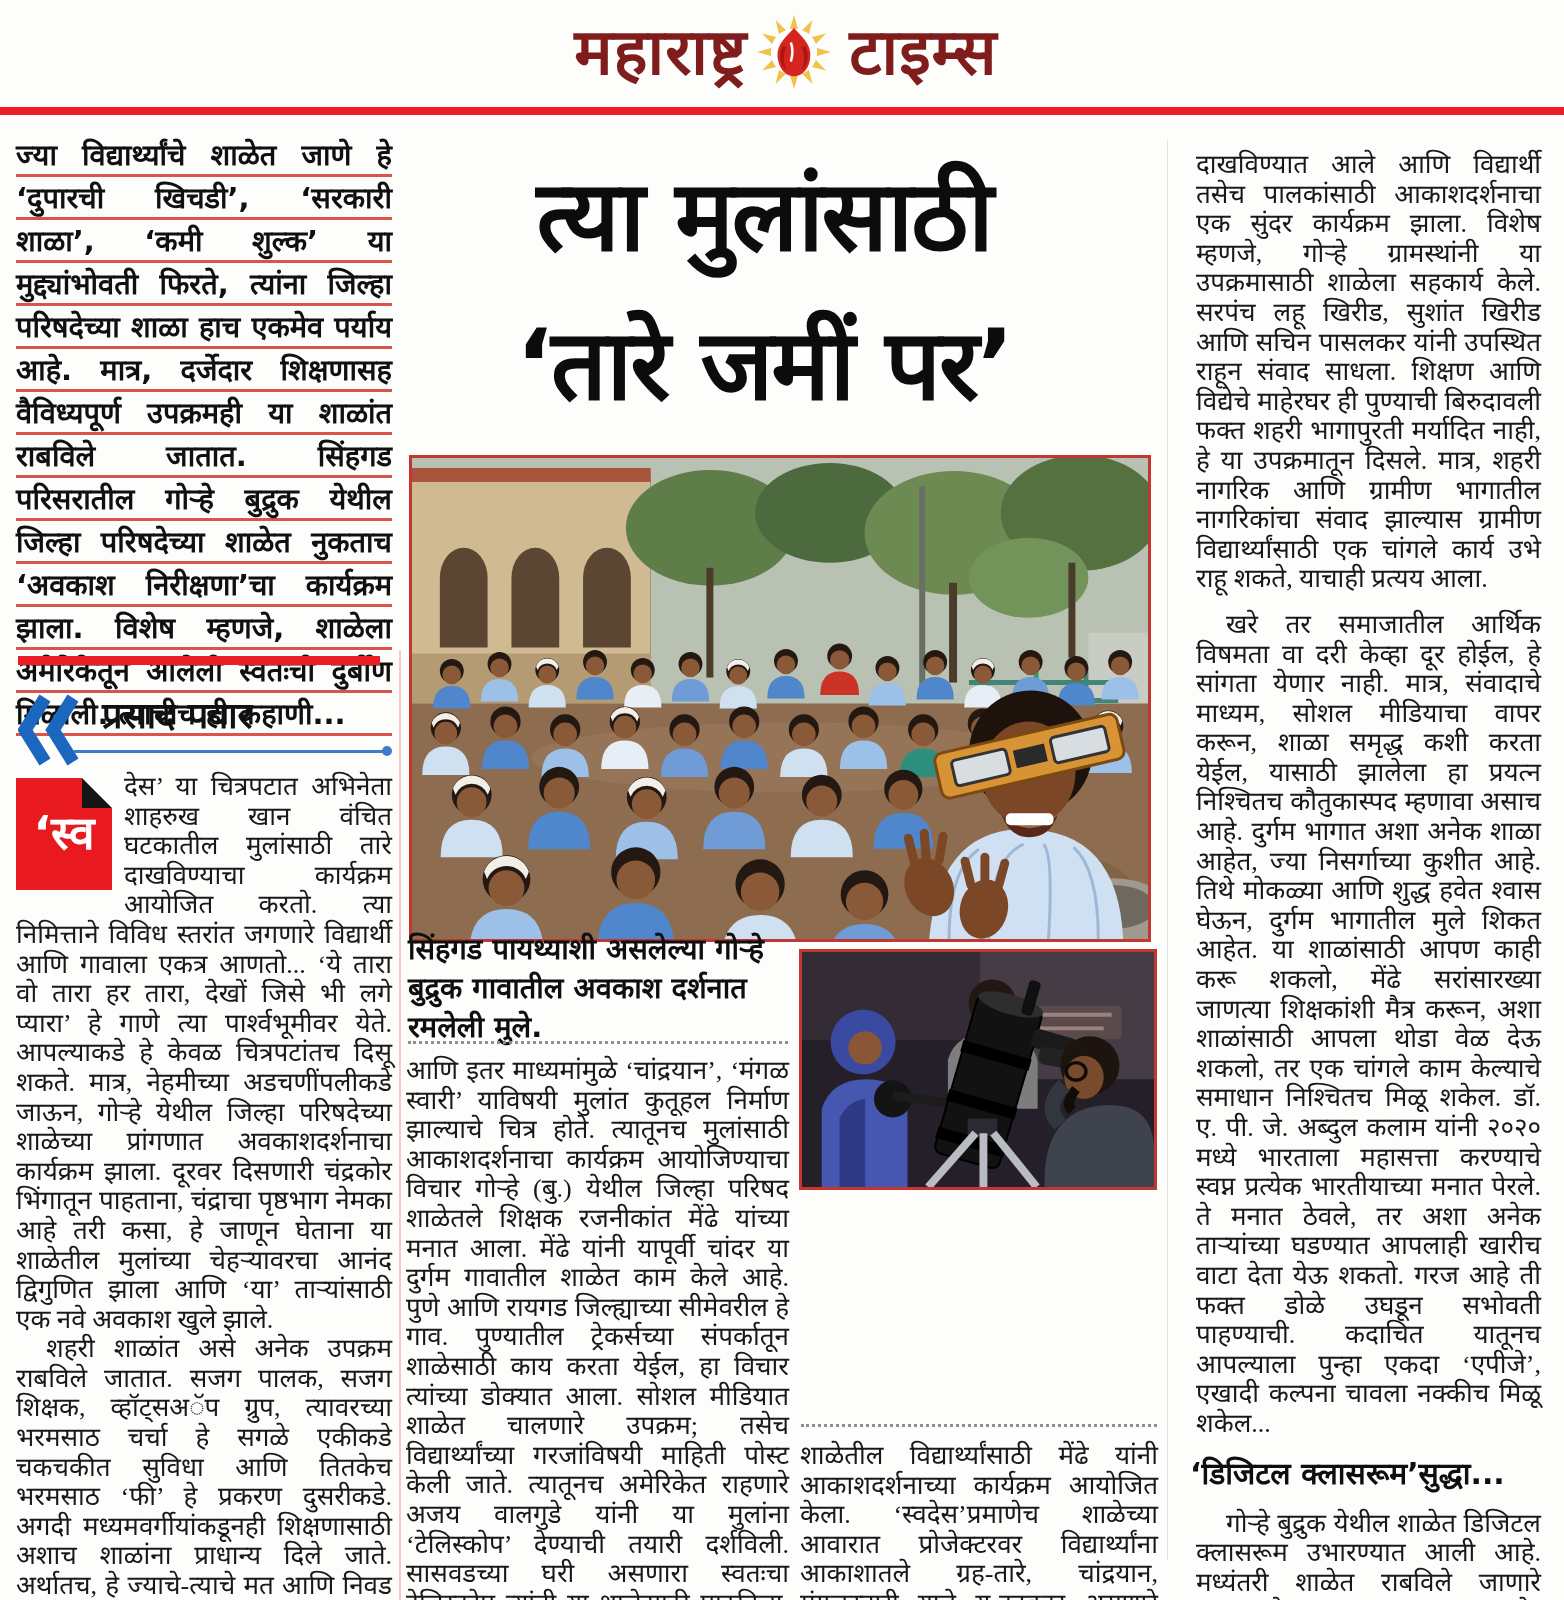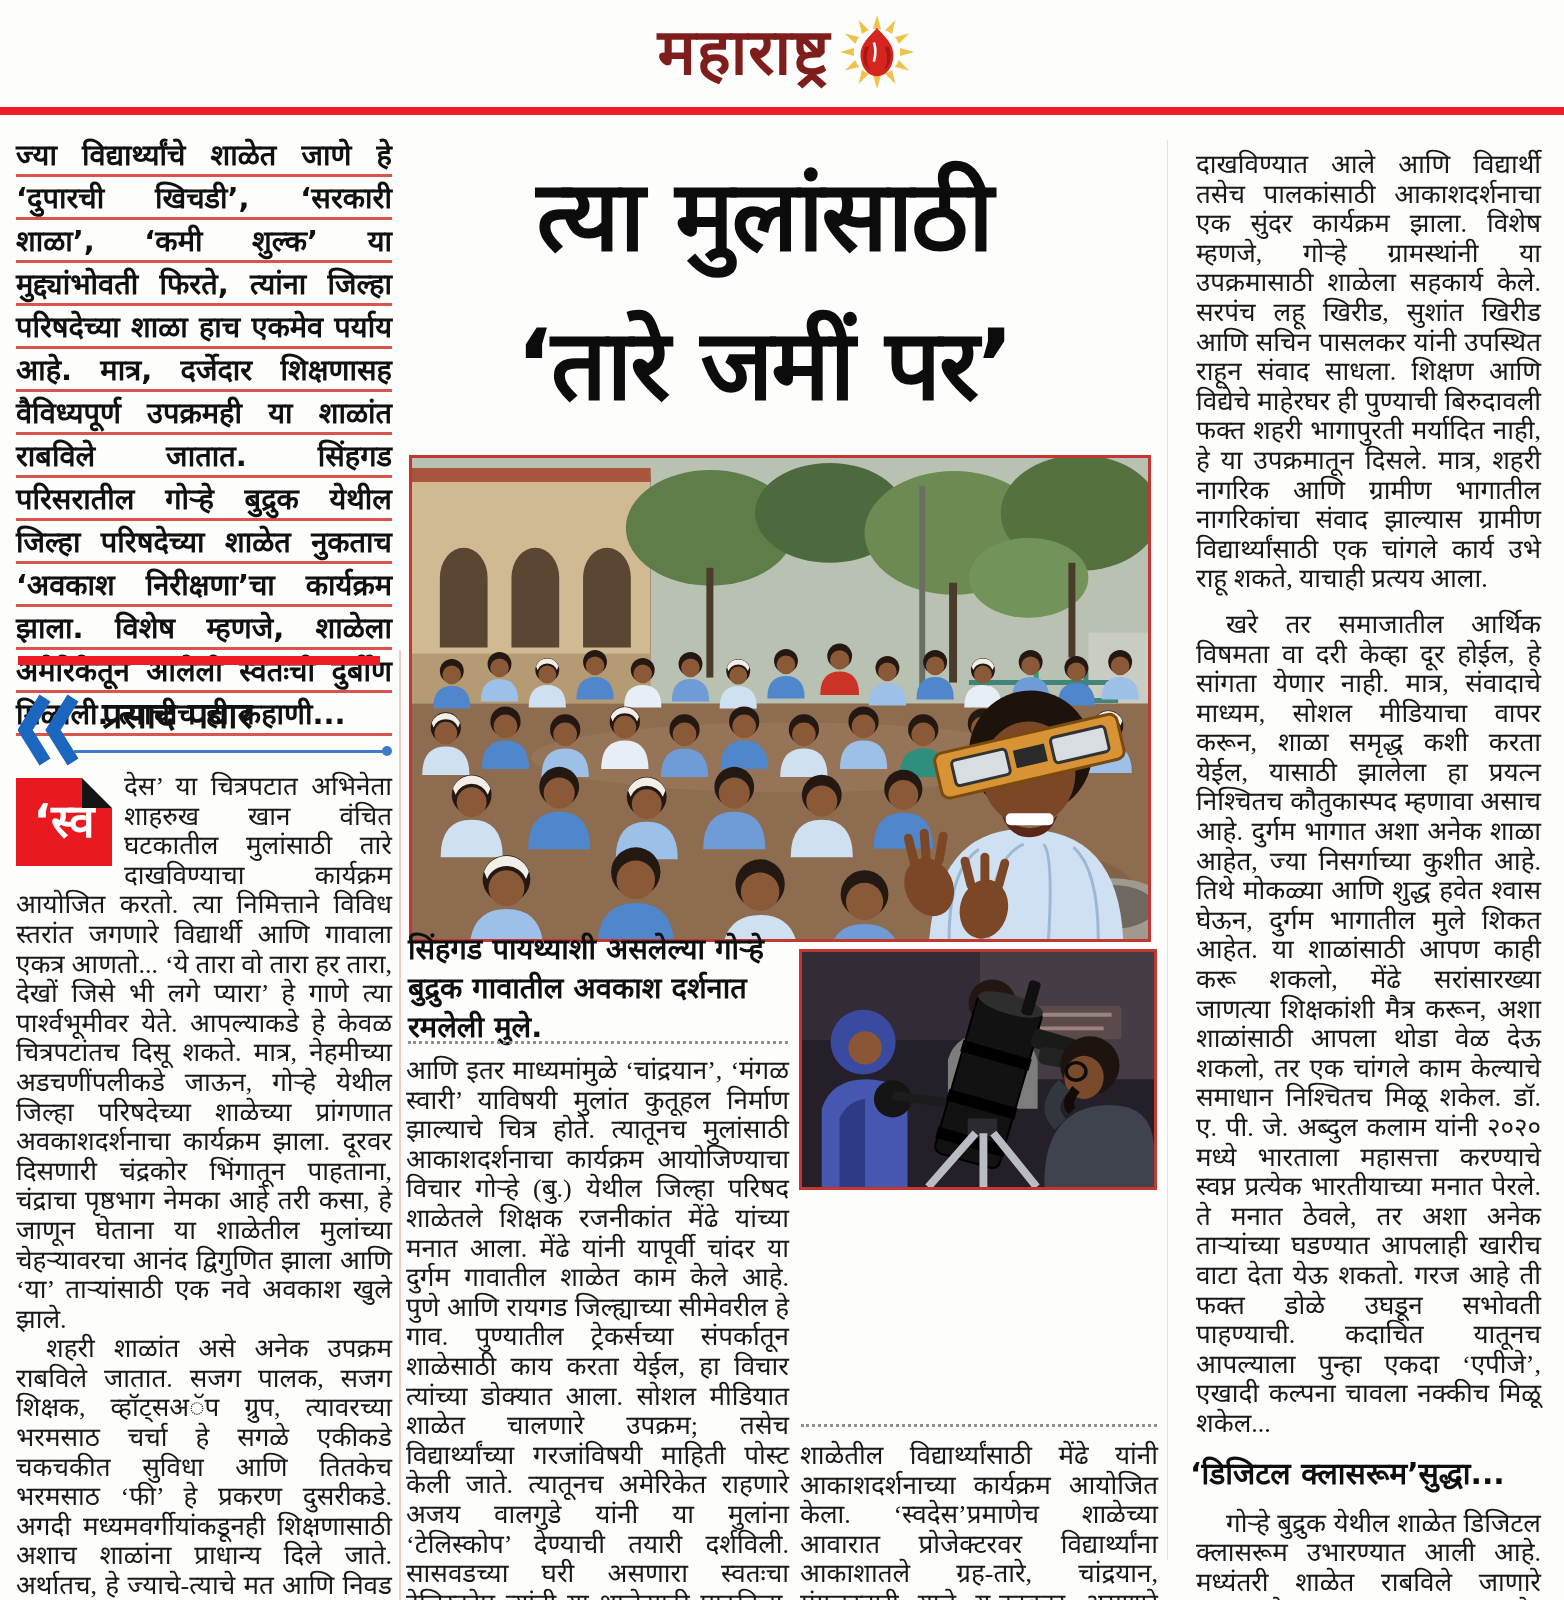--- a/index.html
+++ b/index.html
@@ -25,21 +25,21 @@
   .byline{position:absolute;left:0;top:688px;width:100%;height:86px;}
   .byline-chevrons{position:absolute;left:2px;top:4px;width:64px;height:76px;}
   .byline-name{position:absolute;left:86px;top:2px;font-family:"DejaVu Sans","Liberation Sans",sans-serif;
         font-weight:bold;font-size:36px;color:#111;}
   .byline-rule{position:absolute;left:58px;top:62px;right:4px;height:3px;background:#3d7cc9;}
   .byline-dot{position:absolute;right:0;top:58px;width:10px;height:10px;border-radius:50%;background:#3d7cc9;}
   .body-text{font-size:26px;line-height:29.6px;text-align:justify;color:#181818;}
   .leftbody{position:absolute;left:0;top:772px;width:100%;}
   .leftbody p{margin:0;}
   .indent{text-indent:30px;}
-  .dropcap{float:left;width:96px;height:88px;margin:6px 12px 2px 0;background:#e8191f;position:relative;
+  .dropcap{float:left;width:96px;height:112px;margin:6px 12px 2px 0;background:#e8191f;position:relative;
         display:flex;align-items:center;justify-content:center;
         font-family:"DejaVu Sans","Liberation Sans",sans-serif;font-weight:bold;font-size:46px;color:#fff;}
   .dropcap::before{content:"";position:absolute;top:0;right:0;border-style:solid;
         border-width:0 30px 30px 0;border-color:#fdfdfb #fdfdfb #151515 #151515;}
   
   .headline{position:absolute;left:384px;top:142px;width:760px;text-align:center;
         font-family:"DejaVu Sans","Liberation Sans",sans-serif;font-weight:800;
         font-size:98px;line-height:149px;color:#0c0c0c;letter-spacing:-2px;}
   .photo{position:absolute;border:3px solid #c23732;box-sizing:border-box;background:#555;}
   .photo svg{display:block;width:100%;height:100%;}
@@ -87,20 +87,21 @@
               <use href="#ray" transform="rotate(300 35 35)"></use>
             <use href="#ray" transform="rotate(330 35 35)"></use>
           </g>
           <circle cx="35" cy="35" r="22" fill="#fff"></circle>
           <path d="M35,12 C27,22 17,28 20,43 C22,53 29,58 35,58 C41,58 48,53 50,43 C53,28 43,22 35,12 Z" fill="#d6251f"></path>
           <path d="M24,30 C20,38 22,48 28,52 C24,44 25,36 28,30 Z" fill="#a81712"></path>
           <path d="M46,30 C50,38 48,48 42,52 C46,44 45,36 42,30 Z" fill="#a81712"></path>
           <path d="M32,26 q3,8 0,18" stroke="#fff" stroke-width="2.4" fill="none"></path>
         </svg>
       </span>
+      <span class="masthead-word">टाइम्स</span>
     </div>
   </div>
   <div class="toprule"></div>
 
   <div class="vrule-left"></div>
   <div class="vrule-right"></div>
 
   <div class="leftcol">
     <div class="intro">ज्या विद्यार्थ्यांचे शाळेत जाणे हे ‘दुपारची खिचडी’, ‘सरकारी शाळा’, ‘कमी शुल्क’ या मुद्द्यांभोवती फिरते, त्यांना जिल्हा परिषदेच्या शाळा हाच एकमेव पर्याय आहे. मात्र, दर्जेदार शिक्षणासह वैविध्यपूर्ण उपक्रमही या शाळांत राबविले जातात. सिंहगड परिसरातील गोऱ्हे बुद्रुक येथील जिल्हा परिषदेच्या शाळेत नुकताच ‘अवकाश निरीक्षणा’चा कार्यक्रम झाला. विशेष म्हणजे, शाळेला अमेरिकेतून आलेली स्वतःची दुर्बीण मिळाली. त्याचीच ही कहाणी...</div>
     <div class="redbar"></div>

